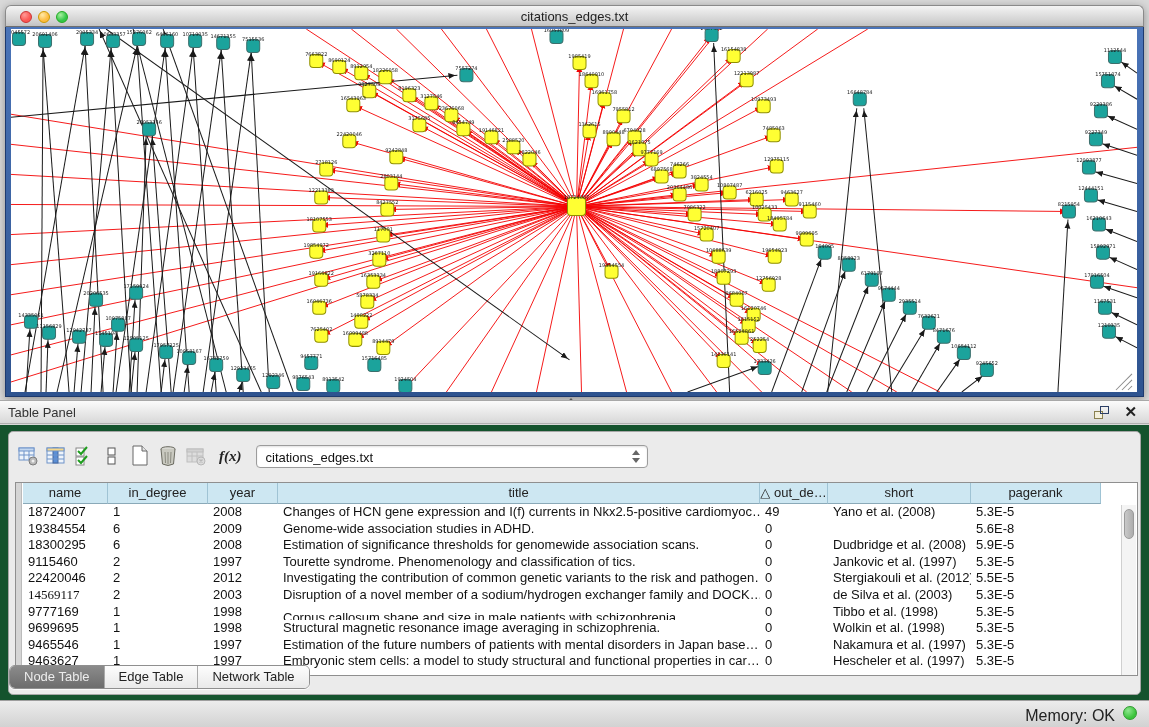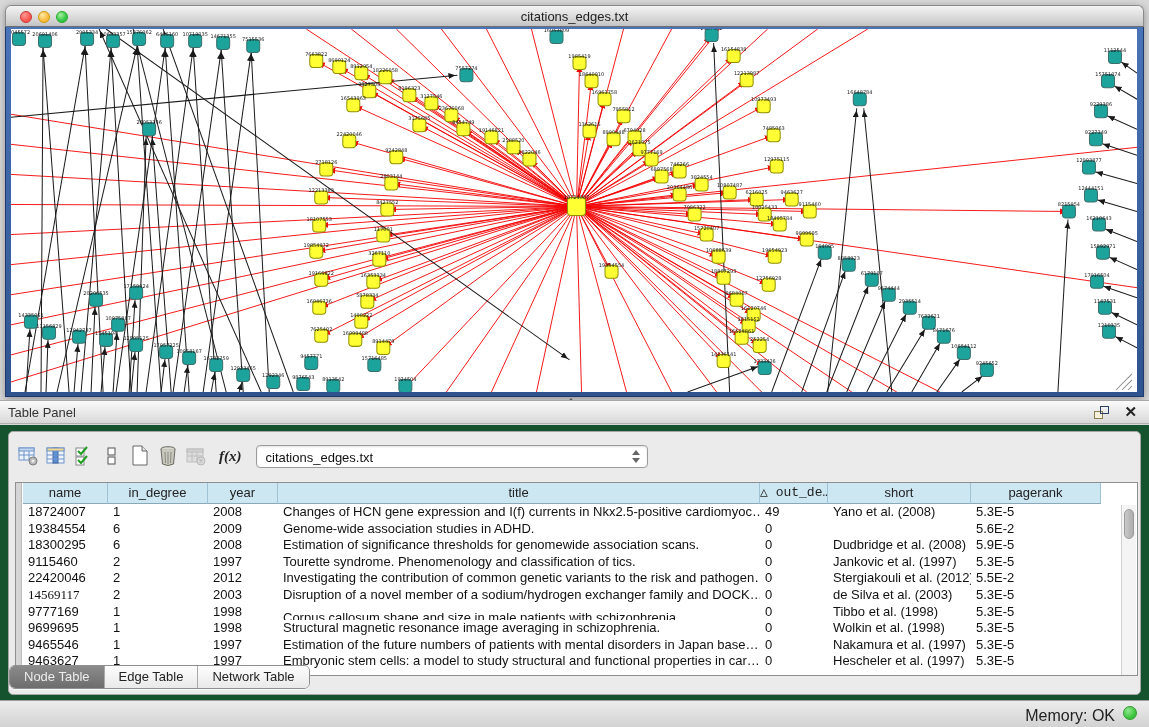--- a/index.html
+++ b/index.html
@@ -632,42 +632,42 @@
       </div>
     </div>
 
     <div class="grid-wrap">
       <div class="gutter"></div>
       <div class="thead" id="thead">
           <div class="th" style="width: 85px;">name</div>
           <div class="th" style="width: 100px;">in_degree</div>
           <div class="th" style="width: 70px;">year</div>
           <div class="th" style="width: 482px;">title</div>
-          <div class="th" style="width: 68px; font-family: Liberation Mono, monospace;">△ out_de…</div>
+          <div class="th" style="width: 68px;">△ out_de…</div>
           <div class="th" style="width: 143px;">short</div>
           <div class="th" style="width: 130px;">pagerank</div>
         </div>
       <div class="tbody" id="tbody">
           <div class="tr">
             <div class="td" style="width: 85px;">18724007</div>
             <div class="td" style="width: 100px;">1</div>
             <div class="td" style="width: 70px;">2008</div>
             <div class="td" style="width: 482px;">Changes of HCN gene expression and I(f) currents in Nkx2.5-positive cardiomyoc…</div>
             <div class="td" style="width: 68px;">49</div>
             <div class="td" style="width: 143px;">Yano et al. (2008)</div>
             <div class="td" style="width: 130px;">5.3E-5</div>
           </div>
           <div class="tr">
             <div class="td" style="width: 85px;">19384554</div>
             <div class="td" style="width: 100px;">6</div>
             <div class="td" style="width: 70px;">2009</div>
             <div class="td" style="width: 482px;">Genome-wide association studies in ADHD.</div>
             <div class="td" style="width: 68px;">0</div>
             <div class="td" style="width: 143px; margin-top: 23px;">Franke et al. (2009)</div>
-            <div class="td" style="width: 130px;">5.6E-2</div>
+            <div class="td" style="width: 130px;">5.6E-8</div>
           </div>
           <div class="tr">
             <div class="td" style="width: 85px;">18300295</div>
             <div class="td" style="width: 100px;">6</div>
             <div class="td" style="width: 70px;">2008</div>
             <div class="td" style="width: 482px;">Estimation of significance thresholds for genomewide association scans.</div>
             <div class="td" style="width: 68px;">0</div>
             <div class="td" style="width: 143px;">Dudbridge et al. (2008)</div>
             <div class="td" style="width: 130px;">5.9E-5</div>
           </div>
@@ -680,21 +680,21 @@
             <div class="td" style="width: 143px;">Jankovic et al. (1997)</div>
             <div class="td" style="width: 130px;">5.3E-5</div>
           </div>
           <div class="tr">
             <div class="td" style="width: 85px;">22420046</div>
             <div class="td" style="width: 100px;">2</div>
             <div class="td" style="width: 70px;">2012</div>
             <div class="td" style="width: 482px;">Investigating the contribution of common genetic variants to the risk and pathogen…</div>
             <div class="td" style="width: 68px;">0</div>
             <div class="td" style="width: 143px;">Stergiakouli et al. (2012)</div>
-            <div class="td" style="width: 130px;">5.5E-2</div>
+            <div class="td" style="width: 130px;">5.5E-5</div>
           </div>
           <div class="tr">
             <div class="td" style="width: 85px; font-family: Liberation Serif, serif;">14569117</div>
             <div class="td" style="width: 100px;">2</div>
             <div class="td" style="width: 70px;">2003</div>
             <div class="td" style="width: 482px;">Disruption of a novel member of a sodium/hydrogen exchanger family and DOCK…</div>
             <div class="td" style="width: 68px;">0</div>
             <div class="td" style="width: 143px;">de Silva et al. (2003)</div>
             <div class="td" style="width: 130px;">5.3E-5</div>
           </div>

